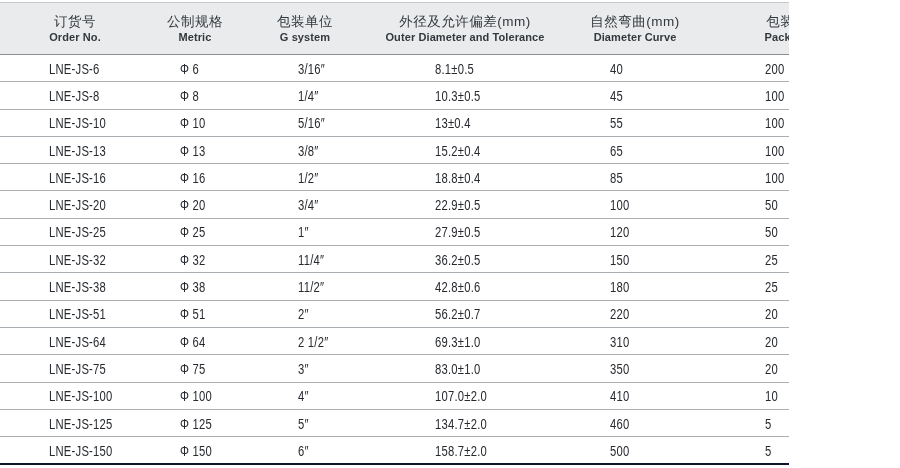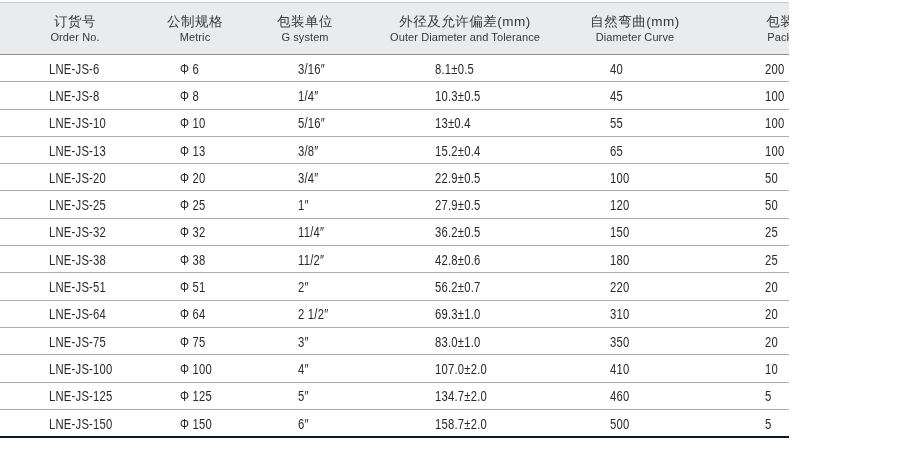--- a/index.html
+++ b/index.html
@@ -42,21 +42,21 @@
     font-size: 13.5px;
     line-height: 17px;
     color: #34383d;
     letter-spacing: 0.5px;
     margin-top: 1px;
   }
   th .en {
     font-size: 11px;
     line-height: 15px;
     color: #34383d;
-    font-weight: normal;
+    font-weight: bold;
     letter-spacing: 0.1px;
   }
 
   tbody td {
     border-bottom: 1px solid #a9aeb2;
     height: 26.3px;
     padding: 0;
     font-size: 15px;
     color: #26292e;
     vertical-align: middle;
@@ -150,20 +150,28 @@
   </tr>
         <tr>
     <td class="c0"><span class="val">LNE-JS-13</span></td>
     <td class="c1"><span class="val">Φ 13</span></td>
     <td class="c2"><span class="val">3/8″</span></td>
     <td class="c3"><span class="val">15.2±0.4</span></td>
     <td class="c4"><span class="val">65</span></td>
     <td class="c5"><span class="val">100</span></td>
   </tr>
         <tr>
+    <td class="c0"><span class="val">LNE-JS-16</span></td>
+    <td class="c1"><span class="val">Φ 16</span></td>
+    <td class="c2"><span class="val">1/2″</span></td>
+    <td class="c3"><span class="val">18.8±0.4</span></td>
+    <td class="c4"><span class="val">85</span></td>
+    <td class="c5"><span class="val">100</span></td>
+  </tr>
+        <tr>
     <td class="c0"><span class="val">LNE-JS-20</span></td>
     <td class="c1"><span class="val">Φ 20</span></td>
     <td class="c2"><span class="val">3/4″</span></td>
     <td class="c3"><span class="val">22.9±0.5</span></td>
     <td class="c4"><span class="val">100</span></td>
     <td class="c5"><span class="val">50</span></td>
   </tr>
         <tr>
     <td class="c0"><span class="val">LNE-JS-25</span></td>
     <td class="c1"><span class="val">Φ 25</span></td>

